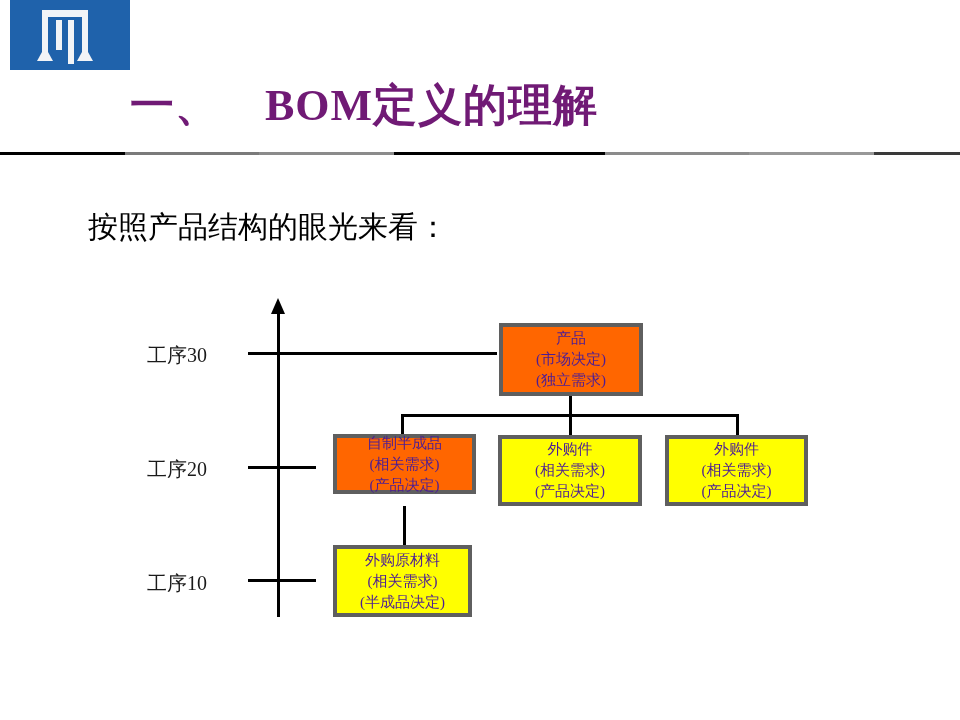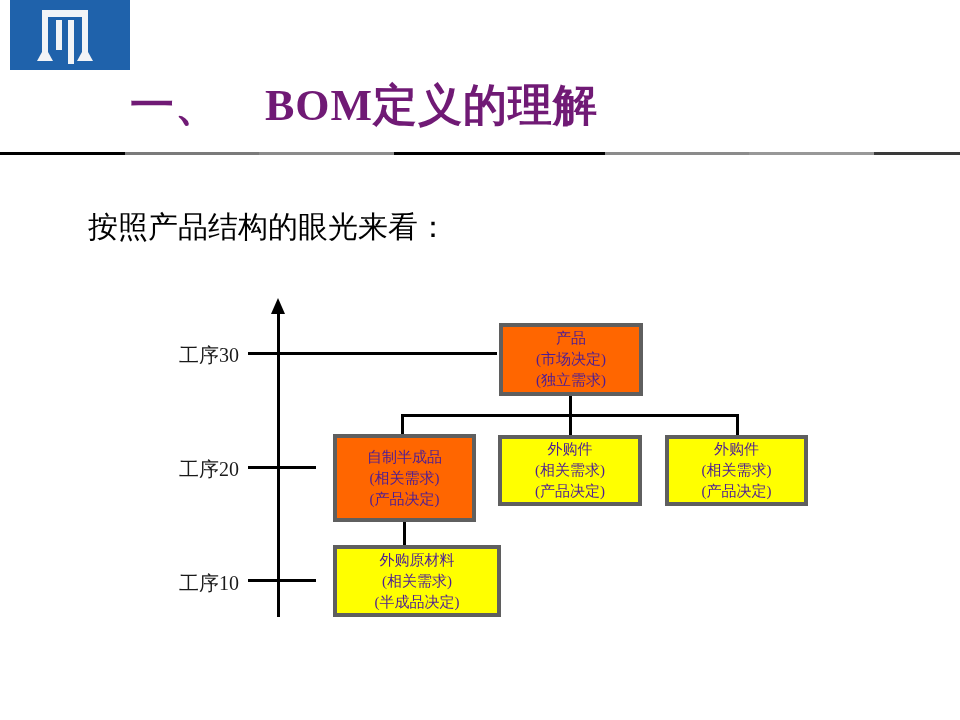--- a/index.html
+++ b/index.html
@@ -21,21 +21,21 @@
       #8b8b8b 27%,#8b8b8b 41%,
       #000 41%,#000 63%,
       #8b8b8b 63%,#8b8b8b 78%,
       #989898 78%,#989898 91%,
       #3a3a3a 91%,#3a3a3a 100%);
   }
   .subtitle{
     left:88px;top:207px;font-size:30px;color:#000;white-space:nowrap;
   }
   .axis-label{
-    font-size:20px;color:#1a1a1a;white-space:nowrap;margin-left:32px;
+    font-size:20px;color:#1a1a1a;white-space:nowrap;
   }
   .hline{background:#000;height:3px;}
   .vline{background:#000;width:3px;}
   .arrow-up{
     width:0;height:0;
     border-left:7px solid transparent;border-right:7px solid transparent;
     border-bottom:16px solid #000;
   }
   .node{
     box-sizing:border-box;border:4px solid #5f5f5f;
@@ -86,37 +86,37 @@
   <div class="abs vline" style="left:569px;top:414px;height:21px;"></div>
   <div class="abs vline" style="left:736px;top:414px;height:21px;"></div>
   <div class="abs vline" style="left:403px;top:506px;height:39px;"></div>
 
   <div class="abs node" style="left: 499px; top: 323px; width: 144px; height: 73px; background: rgb(255, 102, 0);">
     <div>产品</div>
     <div>(市场决定)</div>
     <div>(独立需求)</div>
   </div>
 
-  <div class="abs node" style="left: 333px; top: 434px; width: 143px; height: 88px; background: rgb(255, 102, 0);">
+  <div class="abs node" style="left: 333px; top: 434px; width: 143px; height: 60px; background: rgb(255, 102, 0);">
     <div>自制半成品</div>
     <div>(相关需求)</div>
     <div>(产品决定)</div>
   </div>
 
   <div class="abs node" style="left: 498px; top: 435px; width: 144px; height: 71px; background: rgb(255, 255, 0);">
     <div>外购件</div>
     <div>(相关需求)</div>
     <div>(产品决定)</div>
   </div>
 
   <div class="abs node" style="left: 665px; top: 435px; width: 143px; height: 71px; background: rgb(255, 255, 0);">
     <div>外购件</div>
     <div>(相关需求)</div>
     <div>(产品决定)</div>
   </div>
 
-  <div class="abs node" style="left: 333px; top: 545px; width: 168px; height: 72px; background: rgb(255, 255, 0);">
+  <div class="abs node" style="left: 333px; top: 545px; width: 139px; height: 72px; background: rgb(255, 255, 0);">
     <div>外购原材料</div>
     <div>(相关需求)</div>
     <div>(半成品决定)</div>
   </div>
 
 </div>
 
 </body></html>

